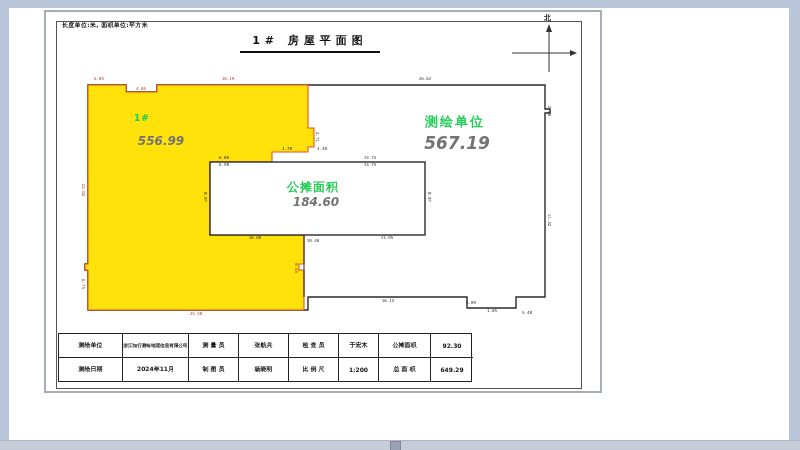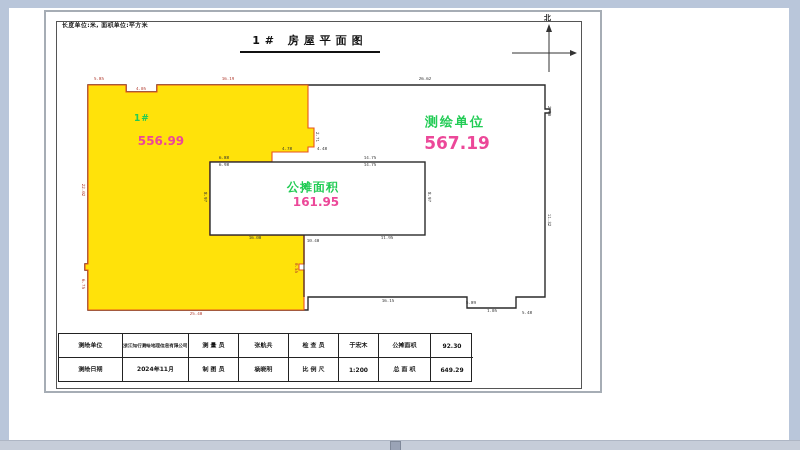--- a/index.html
+++ b/index.html
@@ -16,21 +16,21 @@
   #scroll-thumb{position:absolute;left:390px;top:441px;width:9px;height:8px;background:#9aa3b6;border:1px solid #7f8899;}
   
   #sheet{position:absolute;left:44px;top:10px;width:554px;height:379px;background:#ffffff;border:2px solid #a6adb5;}
   #inner-frame{position:absolute;left:10px;top:9px;width:524px;height:366px;border:1px solid #555;}
   #units-note{position:absolute;left:62px;top:21px;font-size:6px;font-weight:bold;color:#111;letter-spacing:0.3px;white-space:nowrap;}
   #sheet-title{position:absolute;left:240px;top:33px;width:140px;text-align:center;font-size:11px;font-weight:bold;color:#111;letter-spacing:5px;border-bottom:2px solid #111;padding-bottom:3px;white-space:nowrap;}
   
   #plan-svg{position:absolute;left:0;top:0;width:800px;height:450px;}
   
   .rlabel{position:absolute;color:#22cc55;font-weight:bold;white-space:nowrap;transform:translate(-50%,-50%);}
-  .rarea{position:absolute;color:#ec4899;font-weight:bold;white-space:nowrap;transform:translate(-50%,-50%);}
+  .rarea{position:absolute;color:#737373;font-weight:bold;white-space:nowrap;transform:translate(-50%,-50%);font-style:italic;}
   
   .dim{position:absolute;font-size:7px;color:#333;white-space:nowrap;font-family:"DejaVu Sans Mono","Liberation Mono",monospace;}
   .dim.red{color:#b03a2e;}
   
   #north-label{position:absolute;left:544px;top:13px;font-size:7px;font-weight:bold;color:#222;}
   
   #titleblock{
     position:absolute;left:58px;top:333px;width:414px;height:49px;
     display:grid;grid-template-columns:64px 66px 50px 50px 50px 40px 52px 42px;
     grid-auto-rows:1fr;border:1px solid #222;background:#fff;box-sizing:border-box;
@@ -81,21 +81,21 @@
 
 <div id="north-label">北</div>
 
 <div class="rlabel" style="left:142px;top:118px;font-size:9px;letter-spacing:1px">1#</div>
 <div class="rarea" style="left:161px;top:141px;font-size:12px">556.99</div>
 
 <div class="rlabel" style="left:455px;top:122px;font-size:13px;letter-spacing:2px">测绘单位</div>
 <div class="rarea" style="left:457px;top:143px;font-size:17px">567.19</div>
 
 <div class="rlabel" style="left:313px;top:187px;font-size:12px;letter-spacing:1px">公摊面积</div>
-<div class="rarea" style="left:316px;top:202px;font-size:12px">161.95</div>
+<div class="rarea" style="left:316px;top:202px;font-size:12px">184.60</div>
 
 <div id="dims">
     <span class="dim red" style="left: 99px; top: 79px; transform: translate(-50%, -50%) rotate(0deg) scale(0.6);">5.85</span>
     <span class="dim red" style="left: 141px; top: 89px; transform: translate(-50%, -50%) rotate(0deg) scale(0.6);">4.05</span>
     <span class="dim red" style="left: 228px; top: 79px; transform: translate(-50%, -50%) rotate(0deg) scale(0.6);">16.19</span>
     <span class="dim" style="left: 425px; top: 79px; transform: translate(-50%, -50%) rotate(0deg) scale(0.6);">26.62</span>
     <span class="dim" style="left: 317px; top: 137px; transform: translate(-50%, -50%) rotate(90deg) scale(0.6);">2.71</span>
     <span class="dim" style="left: 287px; top: 149px; transform: translate(-50%, -50%) rotate(0deg) scale(0.6);">4.78</span>
     <span class="dim" style="left: 322px; top: 149px; transform: translate(-50%, -50%) rotate(0deg) scale(0.6);">4.48</span>
     <span class="dim" style="left: 224px; top: 158px; transform: translate(-50%, -50%) rotate(0deg) scale(0.6);">6.88</span>

